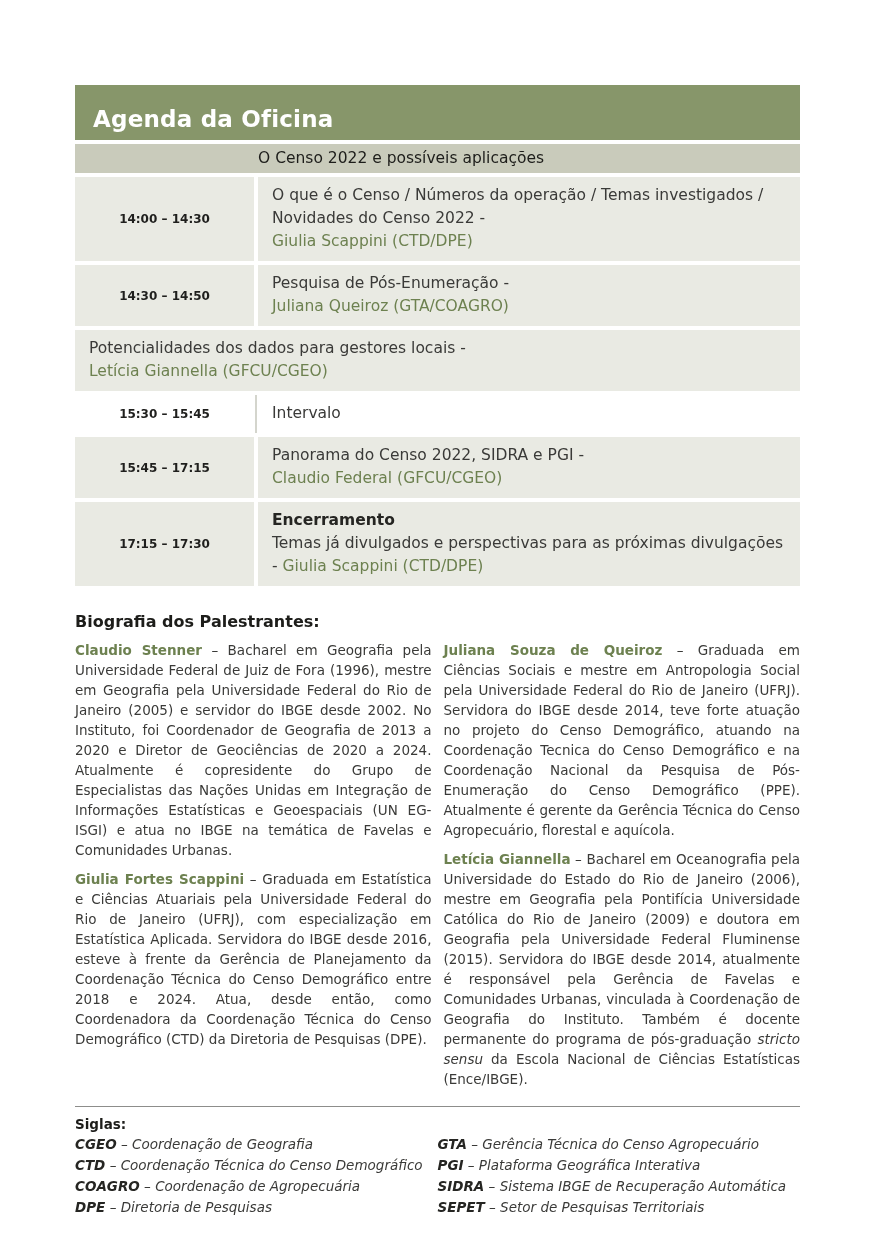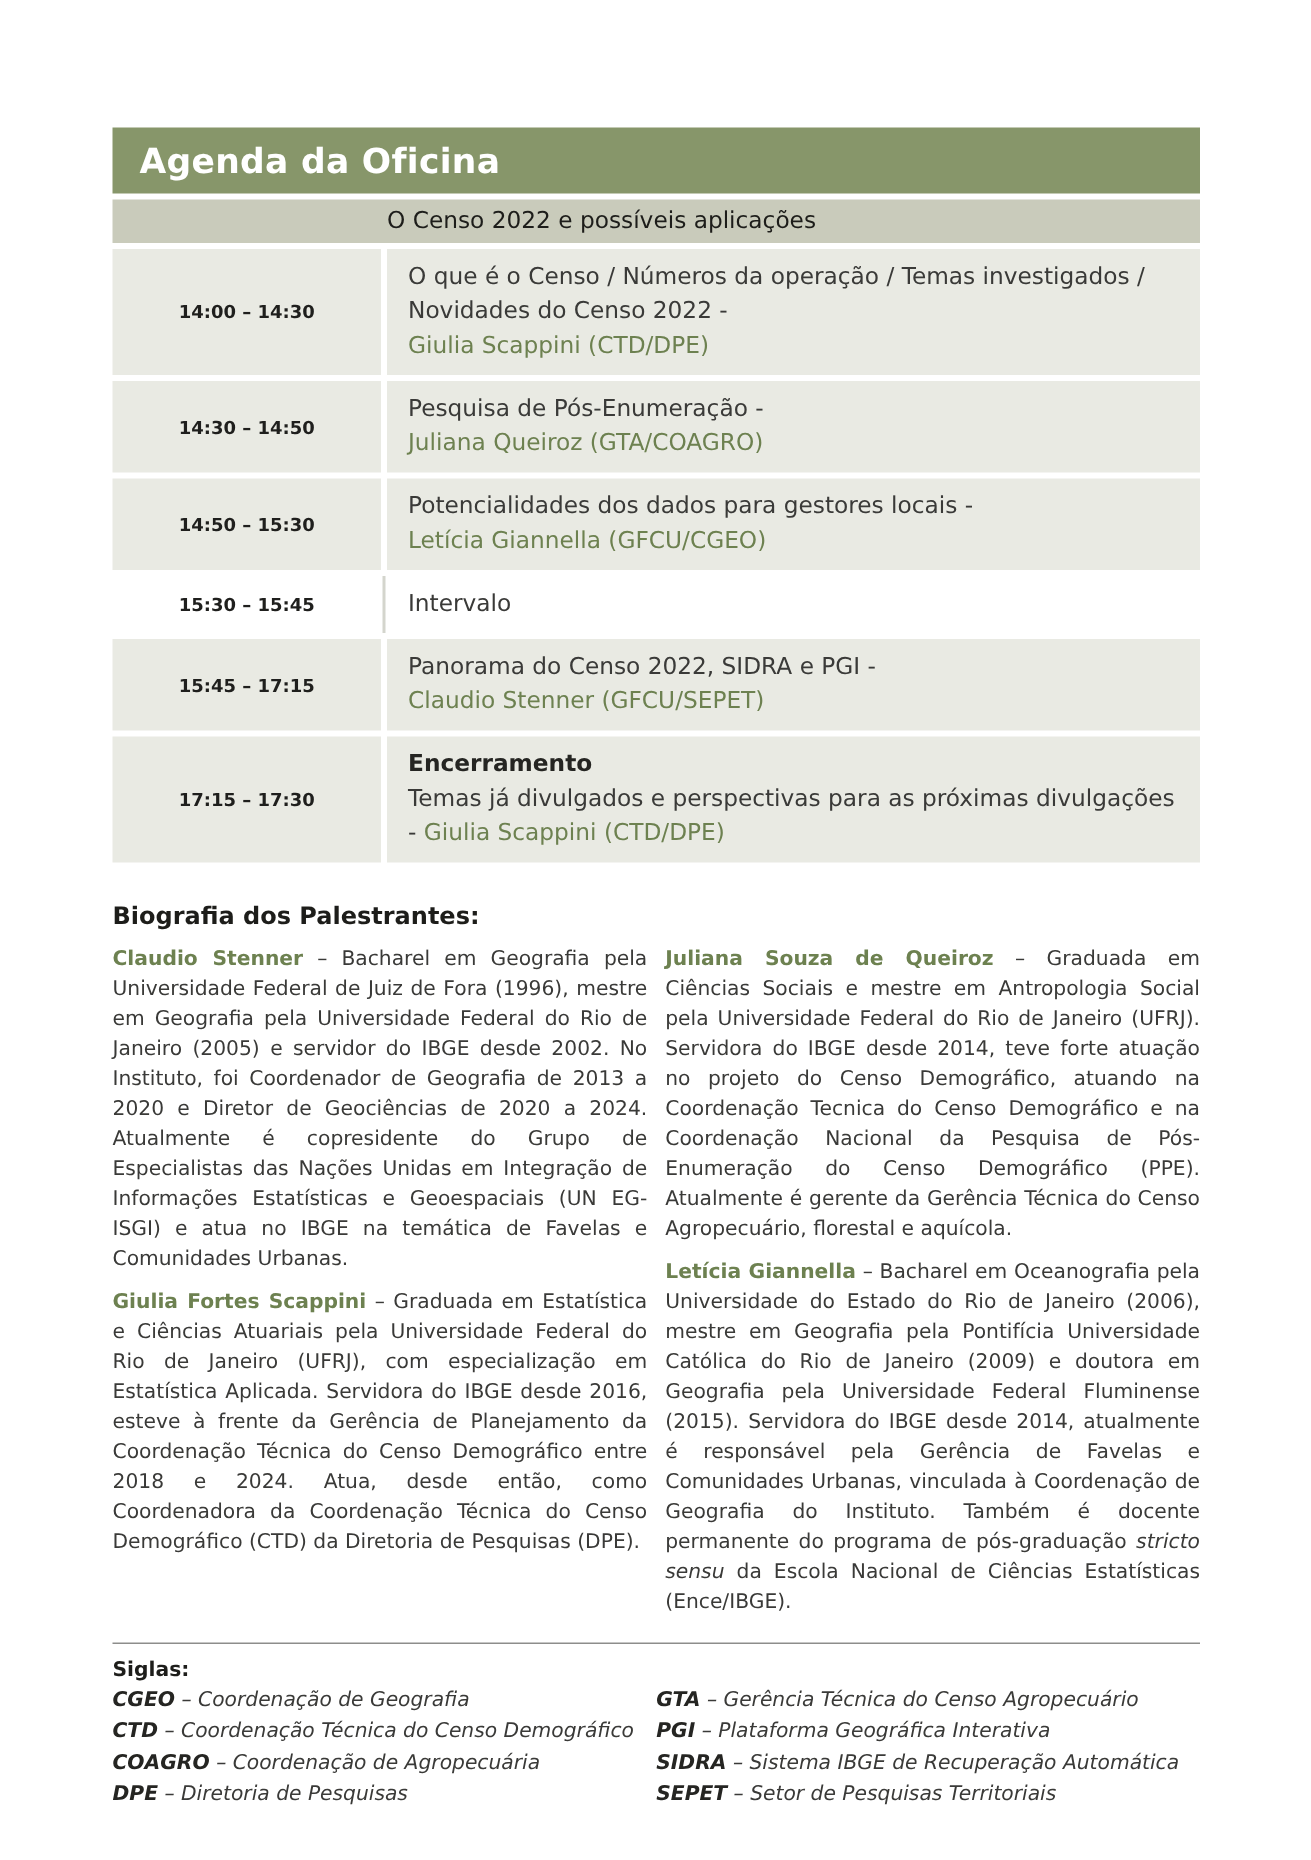--- a/index.html
+++ b/index.html
@@ -6,21 +6,21 @@
   html,body { background:#ffffff; }
   .page {
     position:relative; width:874px; height:1240px; background:#ffffff;
     font-family:"DejaVu Sans", sans-serif; color:#3a3a38; overflow:hidden;
   }
   .content { position:absolute; left:75px; top:85px; width:725px; }
 
   
   .title-band {
     background:#87966a; color:#ffffff; font-weight:bold; font-size:23px;
-    padding:10px 10px 8px 18px; margin-bottom:4px; letter-spacing:0.2px;
+    padding:21px 10px 8px 18px; margin-bottom:4px; letter-spacing:0.2px;
   }
   .section-band {
     background:#c9cbbb; color:#1d1d1a; font-weight:normal; font-size:15.5px;
     line-height:22px; padding:3px 14px 4px 183px; margin-bottom:4px;
   }
   .arow { display:flex; gap:4px; margin-bottom:4px; }
   .time-cell {
     width:179px; flex-shrink:0; background:#e9eae3;
     display:flex; align-items:center; justify-content:center;
     font-weight:bold; font-size:12px; color:#1f1f1d; white-space:nowrap;
@@ -78,40 +78,39 @@
 
       <div class="arow">
         <div class="time-cell">14:30 – 14:50</div>
         <div class="desc-cell">
           <span>Pesquisa de Pós-Enumeração -</span><br>
           <span class="speaker">Juliana Queiroz (GTA/COAGRO)</span>
         </div>
       </div>
 
       <div class="arow">
-        <div class="time-cell">14:50 – 15:30</div>
         <div class="desc-cell">
           <span>Potencialidades dos dados para gestores locais -</span><br>
           <span class="speaker">Letícia Giannella (GFCU/CGEO)</span>
         </div>
       </div>
 
       <div class="arow plain">
         <div class="time-cell">15:30 – 15:45</div>
         <div class="desc-cell">
           <span>Intervalo</span>
         </div>
       </div>
 
 
       <div class="arow">
         <div class="time-cell">15:45 – 17:15</div>
         <div class="desc-cell">
           <span>Panorama do Censo 2022, SIDRA e PGI -</span><br>
-          <span class="speaker">Claudio Stenner (GFCU/SEPET)</span>
+          <span class="speaker">Claudio Federal (GFCU/CGEO)</span>
         </div>
       </div>
 
       <div class="arow">
         <div class="time-cell">17:15 – 17:30</div>
         <div class="desc-cell">
           <span class="bold-line">Encerramento</span><br>
           <span>Temas já divulgados e perspectivas para as próximas divulgações -</span>
           <span class="speaker">Giulia Scappini (CTD/DPE)</span>
         </div>

